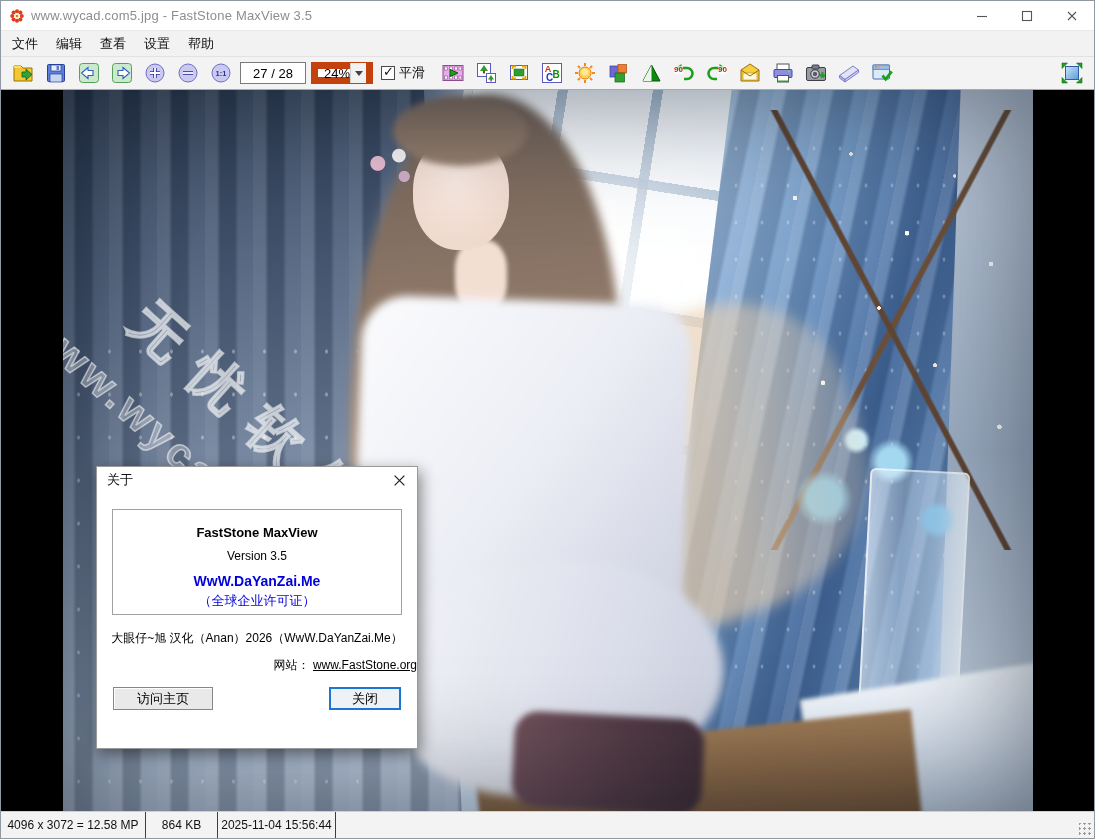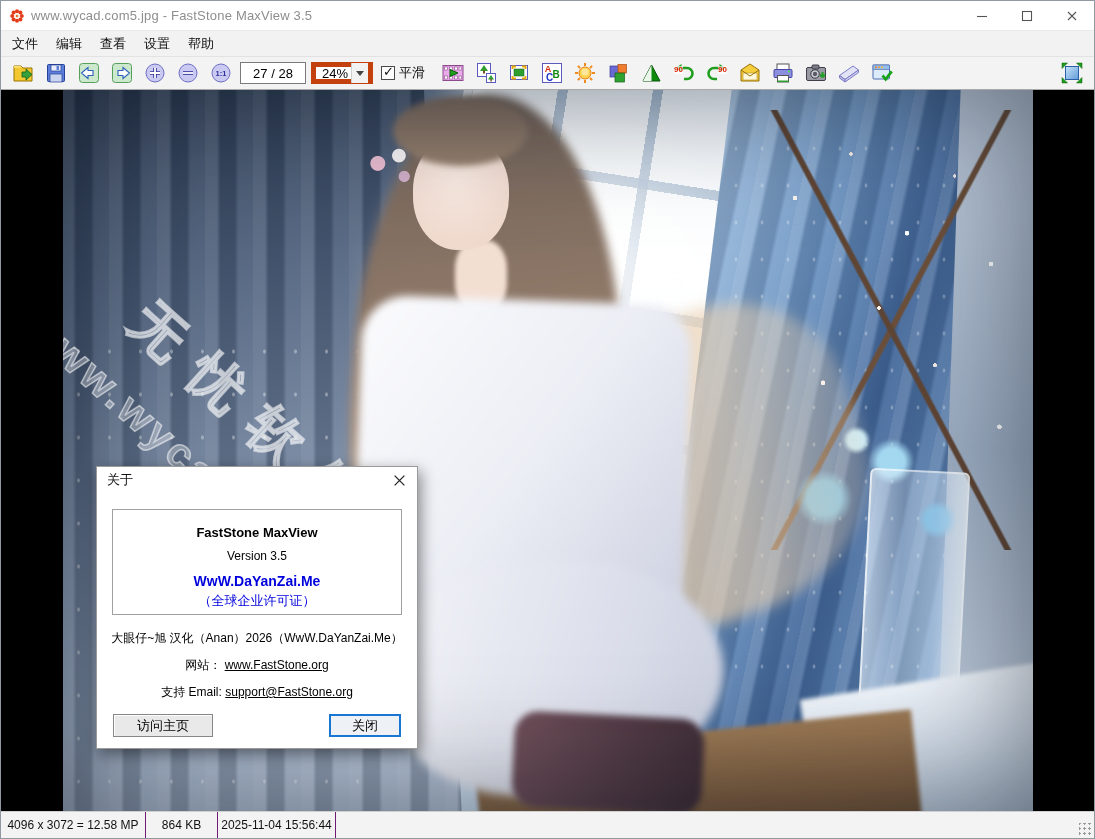--- a/index.html
+++ b/index.html
@@ -16,21 +16,21 @@
 
   
   .menubar { height:26px; background:#f2f2f2; display:flex; align-items:center; padding-left:2px; border-bottom:1px solid #e2e2e2; }
   .menu-item { font-size:13px; color:#111; padding:4px 9px; }
 
   
   .toolbar { height:33px; background:#f3f3f3; display:flex; align-items:center; padding-left:8px; border-bottom:1px solid #a9a9a9; }
   .tbtn { width:28px; height:28px; display:flex; align-items:center; justify-content:center; margin-right:5px; background:transparent; border:1px solid transparent; position:relative; }
   .tbtn svg { width:24px; height:24px; display:block; }
   .counter-input { width:66px; height:22px; border:1px solid #7a7a7a; text-align:center; font-size:13px; font-family:inherit; margin:0 5px 0 0; background:#fff; }
-  .combo { width:62px; height:22px; border:5px solid #c2410c; background:#fff; display:flex; align-items:center; margin-right:8px; }
+  .combo { width:62px; height:22px; border:7px solid #c2410c; background:#fff; display:flex; align-items:center; margin-right:8px; }
   .combo-val { flex:1; padding-left:6px; font-size:13px; }
   .combo-dd { width:17px; height:20px; border-left:1px solid #cfcfcf; background:#f2f2f2; display:flex; align-items:center; justify-content:center; }
   .check-wrap { display:flex; align-items:center; margin-right:14px; }
   .checkbox { width:14px; height:14px; border:1px solid #4a4a4a; background:#fff; position:relative; margin-right:4px; }
   .checkbox.checked::after { content:"✓"; position:absolute; left:1px; top:-3px; font-size:13px; font-weight:bold; color:#111; }
   .check-label { font-size:13px; color:#111; }
   .rot-badge { position:absolute; bottom:12px; font-size:8px; font-weight:bold; color:#dd2200; background:rgba(255,255,255,.7); line-height:8px; }
   .rot-badge.left { left:3px; } .rot-badge.right { right:3px; }
   .spacer { flex:1; }
   .fs-btn { margin-right:8px; }
@@ -113,21 +113,21 @@
     box-shadow:3px 5px 14px rgba(0,0,0,.45); z-index:20; }
   .dlg-titlebar { height:26px; display:flex; align-items:center; padding:0 10px; }
   .dlg-title { font-size:13px; color:#111; }
   .dlg-close { margin-left:auto; width:16px; height:16px; display:flex; align-items:center; justify-content:center; }
   .dlg-box { margin:16px 15px 0; height:106px; border:1px solid #a0a0a0; text-align:center; padding-top:15px; }
   .dlg-appname { font-size:13px; font-weight:bold; color:#000; }
   .dlg-version { font-size:12px; margin-top:9px; color:#000; }
   .dlg-site { font-size:14px; font-weight:bold; color:#0000dd; margin-top:10px; }
   .dlg-license { font-size:13px; color:#0000dd; margin-top:3px; }
   .dlg-translator { font-size:12px; text-align:center; margin-top:15px; color:#000; }
-  .dlg-row { font-size:12px; text-align:center; margin-top:10px; color:#000; }
+  .dlg-row { font-size:12px; text-align:right; margin-top:10px; color:#000; }
   .dlg-link { color:#000; text-decoration:underline; }
   .dlg-buttons { display:flex; justify-content:space-between; padding:13px 16px 0; }
   .btn { height:23px; font-size:13px; font-family:inherit; background:#e9e9e9; border:1px solid #878787;
     box-shadow:inset 1px 1px 0 #fdfdfd; color:#000; display:flex; align-items:center; justify-content:center; }
   .btn-home { width:100px; }
   .btn-close { width:72px; border:2px solid #1976d2; box-shadow:none; background:#eef1f5; }
 
   
   .statusbar { height:27px; background:#f3f3f3; border-top:1px solid #cfcfcf; display:flex; align-items:stretch; font-size:12px; color:#111; position:relative; }
   .sb-cell { display:flex; align-items:center; justify-content:center; border-right:1px solid #701a75; }
@@ -427,24 +427,20 @@
       <div class="dlg-appname">FastStone MaxView</div>
       <div class="dlg-version">Version 3.5</div>
       <div class="dlg-site">WwW.DaYanZai.Me</div>
       <div class="dlg-license">（全球企业许可证）</div>
     </div>
     <div class="dlg-translator">大眼仔~旭 汉化（Anan）2026（WwW.DaYanZai.Me）</div>
     <div class="dlg-row">
       <span>网站：</span>
       <span class="dlg-link">www.FastStone.org</span>
     </div>
-    <div class="dlg-row">
-      <span>支持 Email:</span>
-      <span class="dlg-link">support@FastStone.org</span>
-    </div>
     <div class="dlg-buttons">
       <button class="btn btn-home">访问主页</button>
       <button class="btn btn-close">关闭</button>
     </div>
   </div>
 
   <div class="statusbar">
     <div class="sb-cell sb-dim">4096 x 3072 = 12.58 MP</div>
     <div class="sb-cell sb-size">864 KB</div>
     <div class="sb-cell sb-time">2025-11-04 15:56:44</div>

